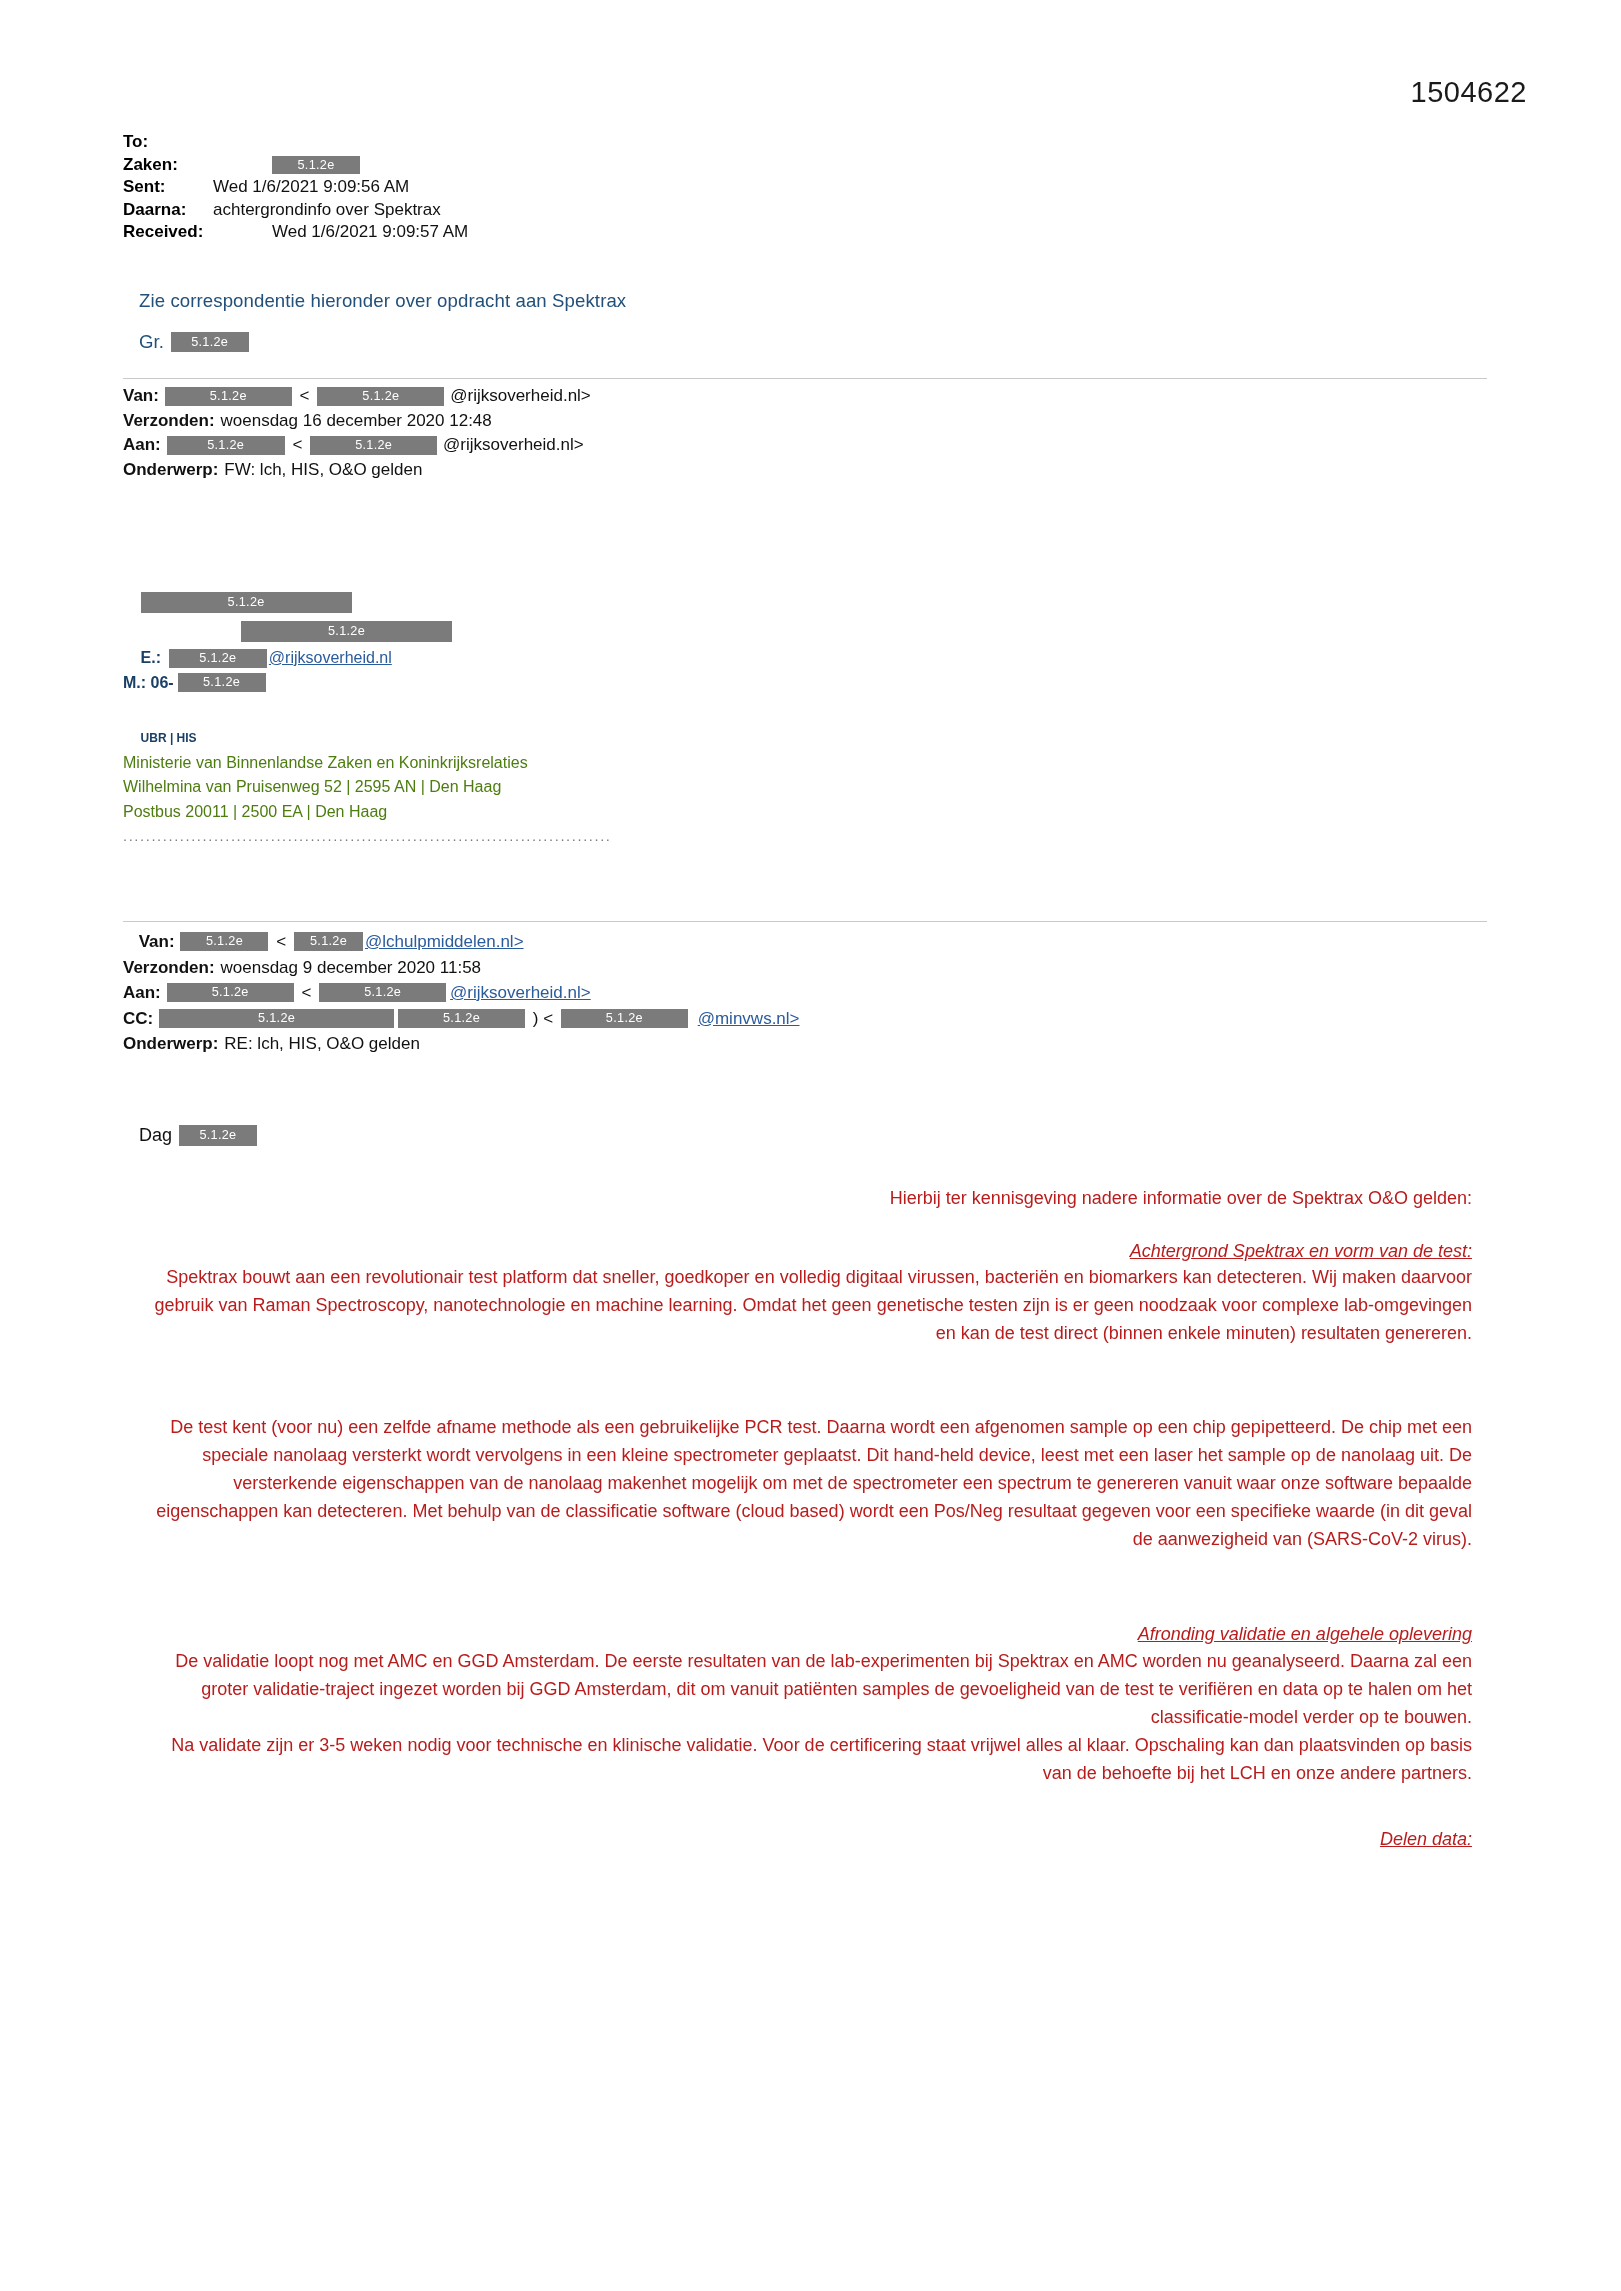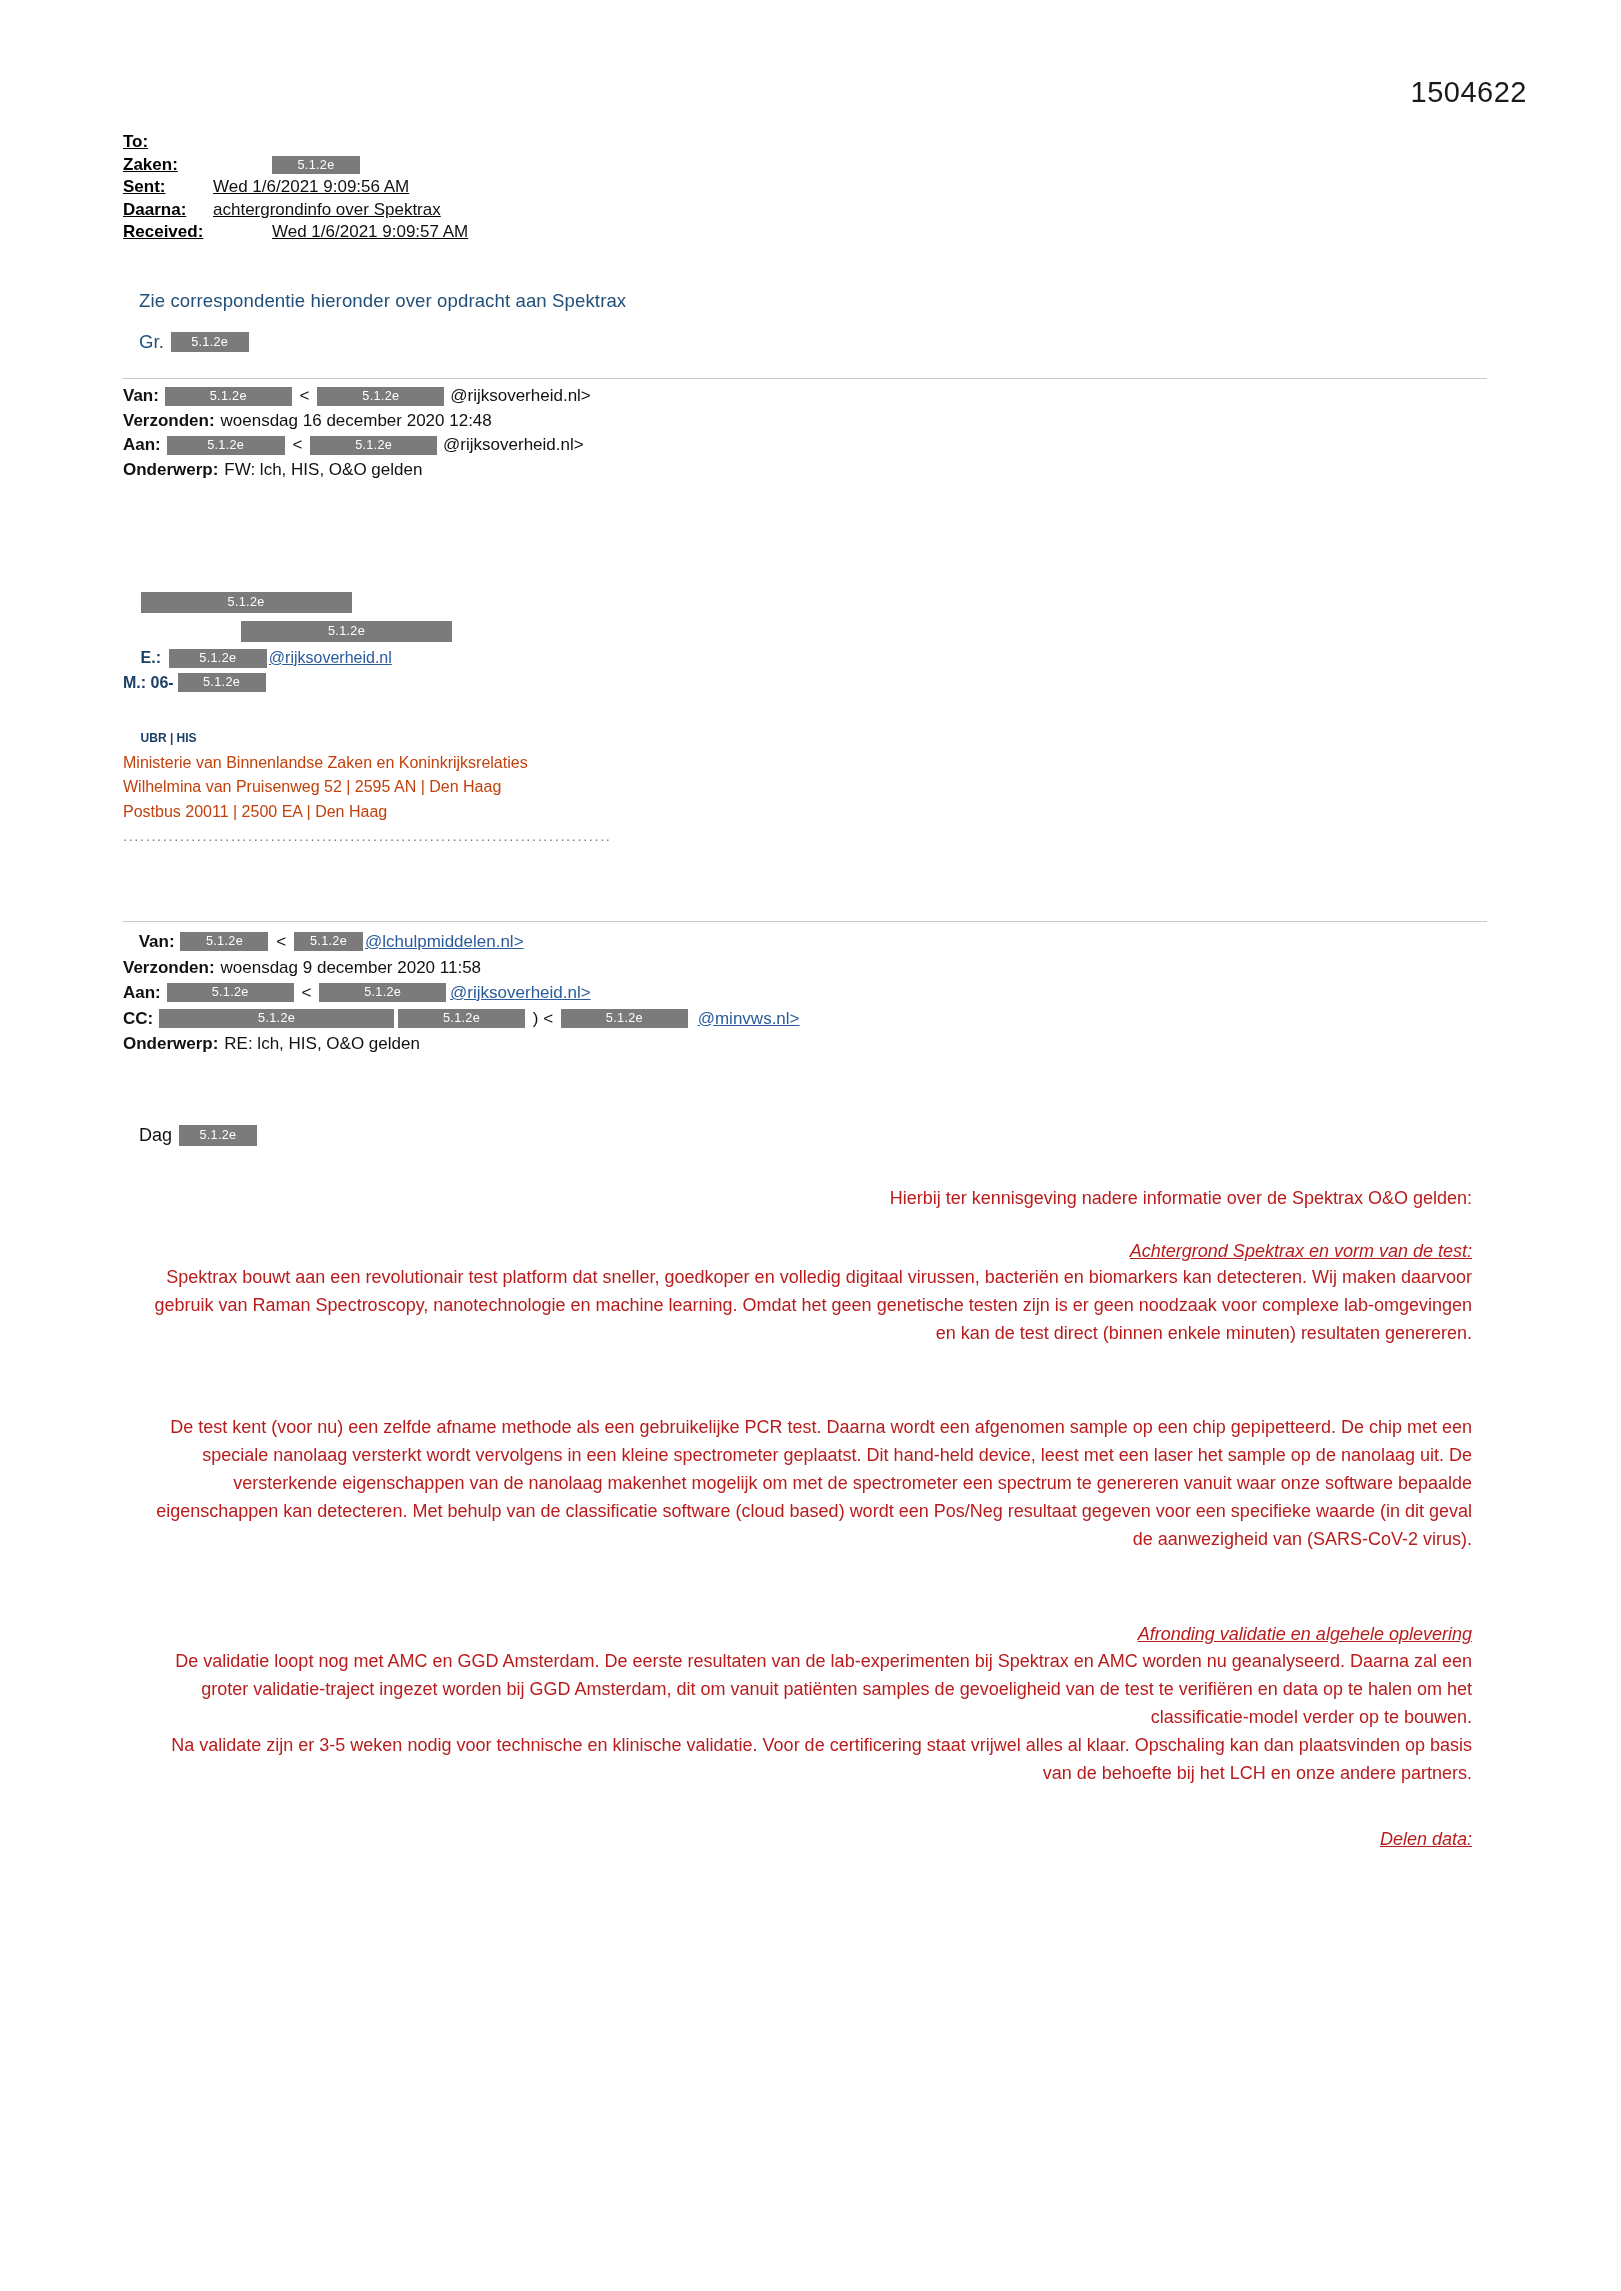--- a/index.html
+++ b/index.html
@@ -39,21 +39,20 @@
     width: 1392px;
     font-size: 17px;
     line-height: 21.6px;
   }
   .hdr-row {
     display: flex;
     align-items: flex-start;
     min-height: 21.6px;
     margin-bottom: 1px;
     white-space: nowrap;
-    text-decoration: underline;
   }
   .hdr-label {
     font-weight: bold;
     width: 90px;
     flex: none;
     font-size: 17px;
     color: #000;
   }
   .hdr-val {
     font-size: 17px;
@@ -132,21 +131,21 @@
     position: absolute;
     left: 123px;
     top: 588px;
     font-size: 16px;
     line-height: 24.5px;
     color: #1a3f66;
   }
   .sig-row { display: flex; align-items: center; white-space: nowrap; min-height: 23.5px; }
   .link { color: #2a5b9b; text-decoration: underline; }
   .orgname { font-weight: bold; color: #1a3f66; font-size: 12px; }
-  .sig-text { color: #c2410c; font-size: 16px; }
+  .sig-text { color: #4d7c0f; font-size: 16px; }
   .dotted {
     color: #7b7b7b;
     letter-spacing: 1.6px;
     font-size: 14.7px;
   }
 
   
   .q2 {
     position: absolute;
     left: 123px;

